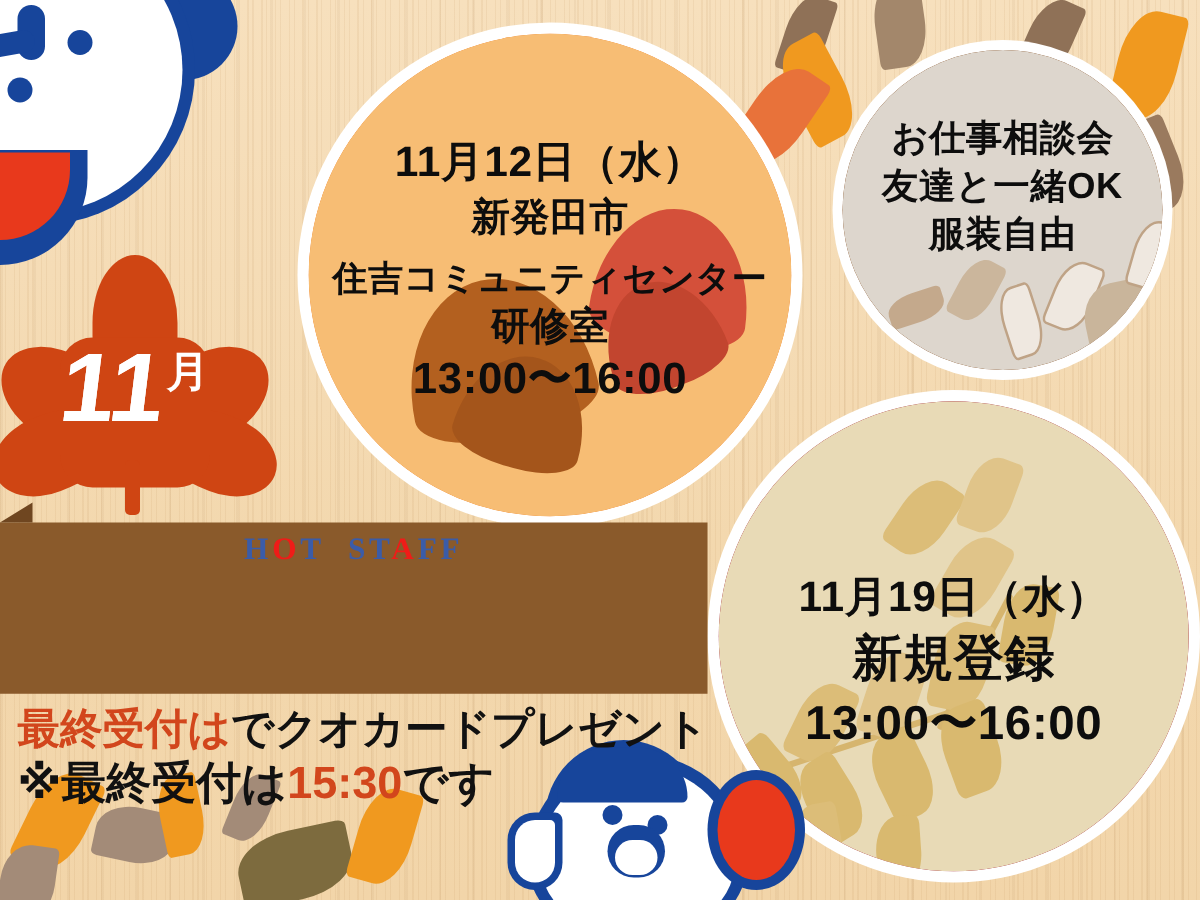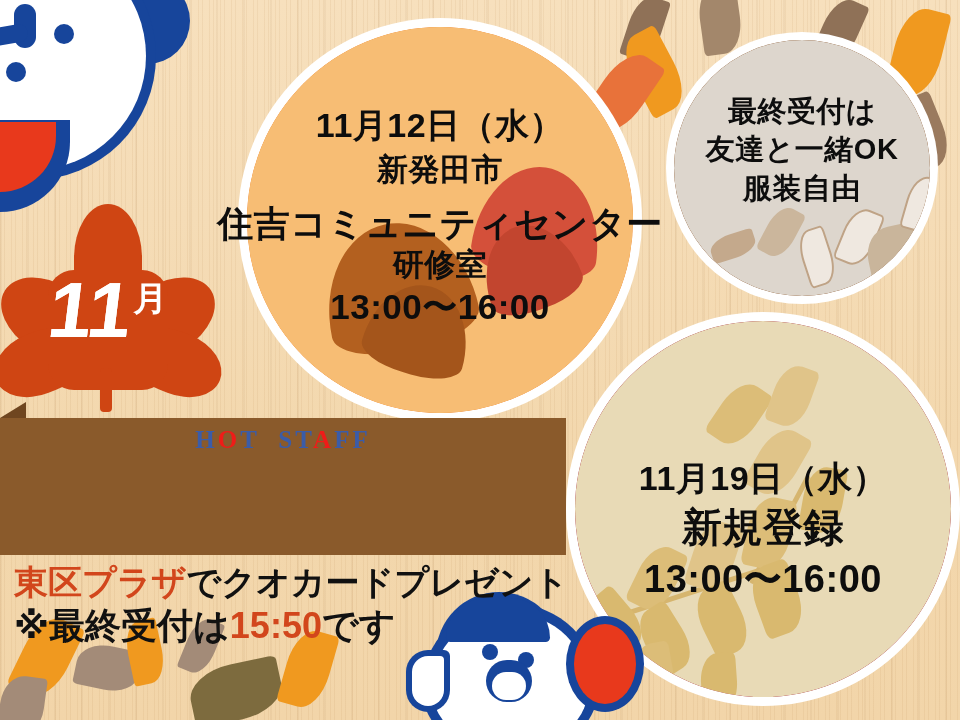--- a/index.html
+++ b/index.html
@@ -104,21 +104,21 @@
         <i style="width:96px;height:86px;background:#c2452f;left:6px;top:58px;transform:rotate(-20deg);"></i>
       </div>
       <div class="ginkgo" style="left:76px;top:196px;">
         <i style="width:150px;height:128px;background:#b3601f;transform:rotate(-12deg);"></i>
         <i style="width:104px;height:90px;background:#a4551b;left:44px;top:62px;transform:rotate(16deg);"></i>
       </div>
     </div>
     <div class="ctext" style="font-size:31px;padding-bottom:6px;">
       <div style="font-size:34px;">11月12日（水）</div>
       <div style="font-size:31px;margin-top:6px;">新発田市</div>
-      <div style="font-size:36px;margin-top:15px;">住吉コミュニティセンター</div>
+      <div style="font-size:28px;margin-top:15px;">住吉コミュニティセンター</div>
       <div style="font-size:31px;margin-top:3px;">研修室</div>
       <div style="font-size:35px;margin-top:4px;">13:00〜16:00</div>
     </div>
   </div>
 
   <div class="circ" style="left:666px;top:32px;width:272px;height:272px;">
     <div class="ring" style="background:#ffffff;"></div>
     <div class="ring" style="inset:8px;background:#8b5b33;"></div>
     <div class="face" style="inset:8px;background:#ddd6cd;
          -webkit-mask:radial-gradient(circle at 45% 43%, #000 0 97%, transparent 97%);
@@ -126,21 +126,21 @@
       <div class="sprig" style="left:36px;top:166px;">
         <b style="width:46px;height:24px;left:0;top:28px;background:#c4a98c;transform:rotate(-18deg);"></b>
         <b style="width:30px;height:52px;left:56px;top:0;background:#cbb69c;transform:rotate(28deg);"></b>
         <b style="width:30px;height:58px;left:92px;top:22px;background:#efe8e0;border:2px solid #bfa386;box-sizing:border-box;transform:rotate(-18deg);"></b>
         <b style="width:34px;height:58px;left:132px;top:2px;background:#efe8e0;border:2px solid #bfa386;box-sizing:border-box;transform:rotate(22deg);"></b>
         <b style="width:52px;height:60px;left:158px;top:20px;background:#c9b59b;transform:rotate(-12deg);"></b>
         <b style="width:32px;height:56px;left:196px;top:-30px;background:#efe8e0;border:2px solid #bfa386;box-sizing:border-box;transform:rotate(16deg);"></b>
       </div>
     </div>
     <div class="ctext" style="font-size:29px;padding-bottom:36px;">
-      <div>最終受付は</div>
+      <div>お仕事相談会</div>
       <div style="margin-top:5px;">友達と一緒OK</div>
       <div style="margin-top:5px;">服装自由</div>
     </div>
   </div>
 
   <div class="circ" style="left:566px;top:312px;width:394px;height:394px;">
     <div class="ring" style="background:#ffffff;"></div>
     <div class="ring" style="inset:9px;background:#a93b3b;"></div>
     <div class="face" style="inset:9px;background:#e8dab6;
          -webkit-mask:radial-gradient(circle at 44% 43%, #000 0 97%, transparent 97%);
@@ -184,22 +184,22 @@
     <span style="font-size:78px;line-height:.8;transform:skewX(-7deg);
                  text-shadow:0 0 0 #fff;">11</span>
     <span style="font-size:34px;line-height:1;margin-left:2px;position:relative;top:-12px;">月</span>
   </div>
 
   <div id="banner-fold" style="left:0px;top:402px;"></div>
   <div id="banner" style="left:0px;top:418px;width:566px;height:137px;">
     <div id="hotstaff" style="top:8px;"><span style="color: rgb(59, 92, 168);">H</span><span style="color: rgb(239, 28, 24);">O</span><span style="color: rgb(59, 92, 168);">T</span><span style="color: rgb(59, 92, 168);">&nbsp;&nbsp;</span><span style="color: rgb(59, 92, 168);">S</span><span style="color: rgb(59, 92, 168);">T</span><span style="color: rgb(239, 28, 24);">A</span><span style="color: rgb(59, 92, 168);">F</span><span style="color: rgb(59, 92, 168);">F</span></div>
   </div>
 
-  <div class="note" style="left:14px;top:560px;font-size:34px;"><span style="color: rgb(210, 70, 28);">東区プラザ</span><span style="color: rgb(17, 17, 17);">でクオカードプレゼント</span></div>
-  <div class="note" style="left:14px;top:602px;font-size:36px;"><span style="color: rgb(17, 17, 17);">※最終受付は</span><span style="color: rgb(210, 70, 28);">15:50</span><span style="color: rgb(17, 17, 17);">です</span></div>
+  <div class="note" style="left:14px;top:560px;font-size:34px;"><span style="color: rgb(210, 70, 28);">最終受付は</span><span style="color: rgb(17, 17, 17);">でクオカードプレゼント</span></div>
+  <div class="note" style="left:14px;top:602px;font-size:36px;"><span style="color: rgb(17, 17, 17);">※最終受付は</span><span style="color: rgb(210, 70, 28);">15:30</span><span style="color: rgb(17, 17, 17);">です</span></div>
 
   <div class="mascot" style="left:-92px;top:-62px;width:300px;height:300px;">
 
     <div class="mb" style="left:196px;top:40px;width:86px;height:86px;background:#17459b;"></div>
     <div class="mb" style="left:0px;top:-6px;width:248px;height:248px;background:#17459b;"></div>
     <div class="mb" style="left:10px;top:4px;width:228px;height:228px;background:#ffffff;"></div>
     <div class="mb" style="left:146px;top:86px;width:20px;height:20px;background:#17459b;"></div>
     <div class="mb" style="left:106px;top:66px;width:22px;height:44px;background:#17459b;border-radius:11px;"></div>
     <div class="mb" style="left:80px;top:88px;width:40px;height:18px;background:#17459b;border-radius:9px;transform:rotate(-10deg);"></div>
     <div class="mb" style="left:98px;top:124px;width:20px;height:20px;background:#17459b;"></div>

